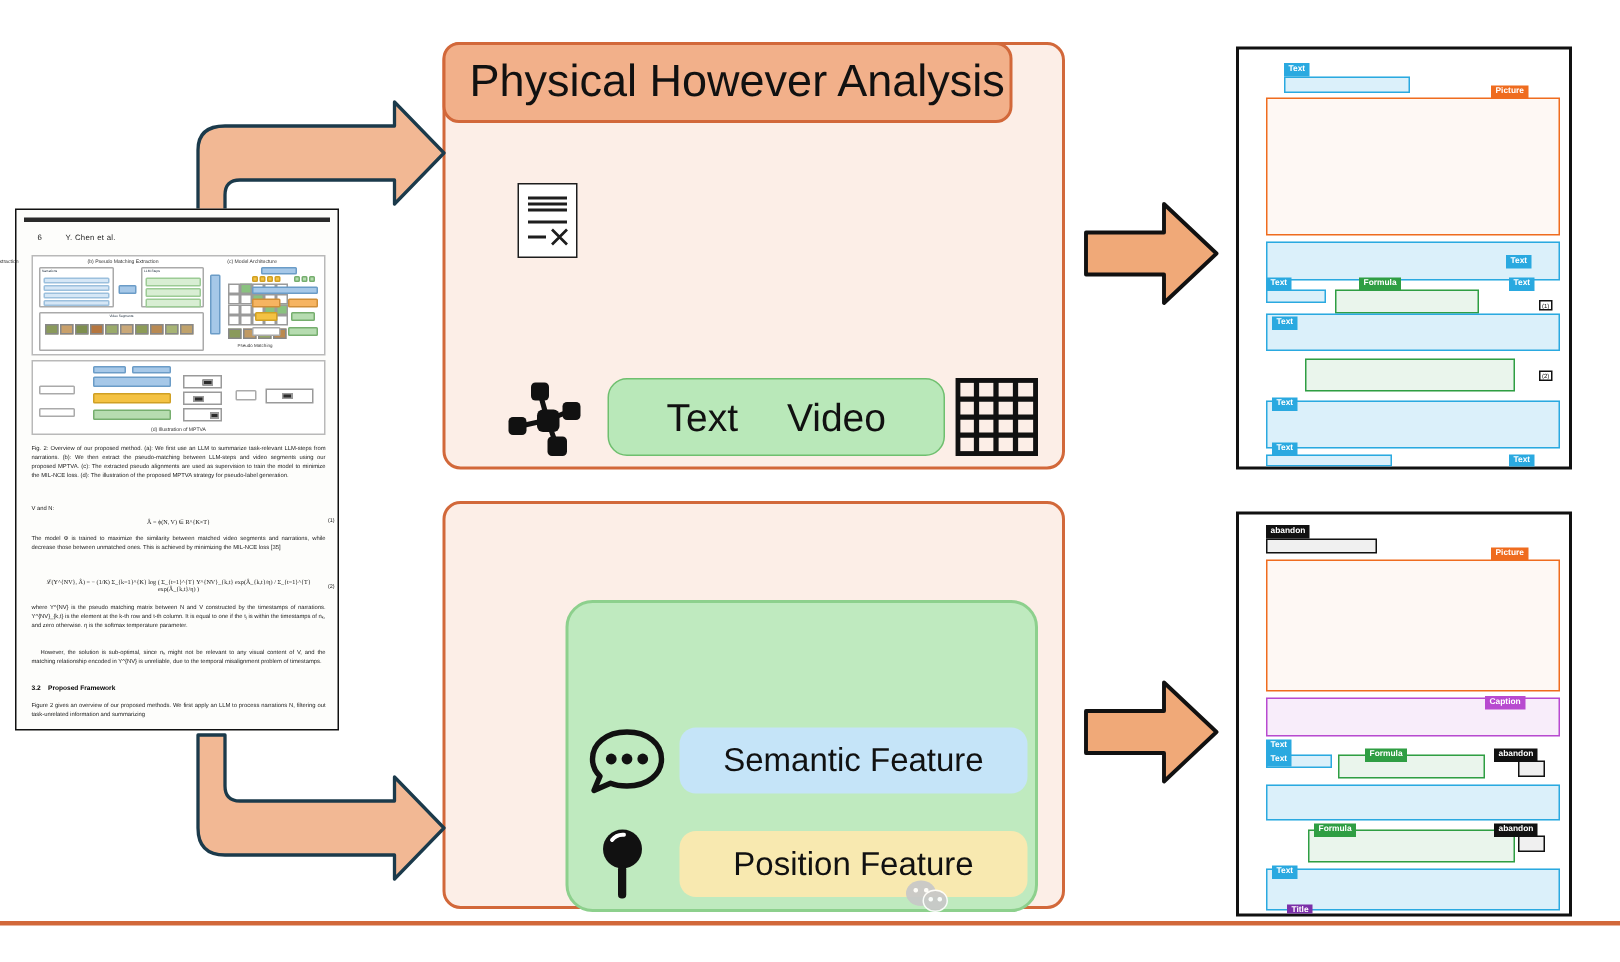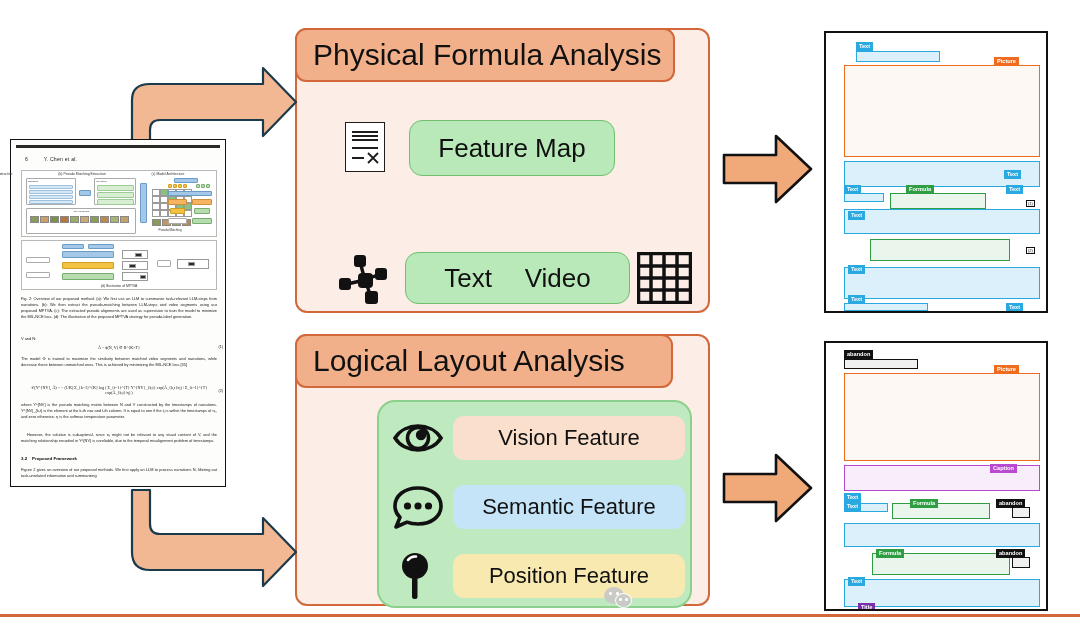--- a/index.html
+++ b/index.html
@@ -278,34 +278,31 @@
 
 <svg class="elbow" style="left:120px;top:50px;" width="180" height="105" viewBox="0 0 180 105">
   <path d="M12,103 L12,50 Q12,34 30,34 L143,34 L143,18 L176,52 L143,86 L143,70 L40,70 Q30,70 30,80 L30,103 Z" fill="#f2b894" stroke="#1b3a4b" stroke-width="2.2" stroke-linejoin="round"></path>
 </svg>
 
 <svg class="elbow" style="left:120px;top:488px;" width="180" height="108" viewBox="0 0 180 108">
   <path d="M12,2 L30,2 L30,36 Q30,46 40,46 L143,46 L143,30 L176,64 L143,98 L143,82 L30,82 Q12,82 12,64 Z" fill="#f2b894" stroke="#1b3a4b" stroke-width="2.2" stroke-linejoin="round"></path>
 </svg>
 
 <div class="panel" style="left:295px;top:28px;width:415px;height:285px;">
-  <div class="panel-title" style="width:380px;">Physical Formula Analysis</div>
+  <div class="panel-title" style="width:380px;">Physical However Analysis</div>
 
   <div class="icon-doc" style="left:48px;top:92px;">
     <i style="left:6px;top:8px;width:26px;height:1.6px;"></i>
     <i style="left:6px;top:12px;width:26px;height:1.6px;"></i>
     <i style="left:6px;top:16px;width:26px;height:1.6px;"></i>
     <i style="left:6px;top:24px;width:26px;height:1.6px;"></i>
     <i style="left:6px;top:34px;width:12px;height:1.8px;"></i>
     <svg style="position:absolute;left:20px;top:28px;" width="14" height="14" viewBox="0 0 14 14">
       <path d="M2,2 L12,12 M12,2 L2,12" stroke="#1d1d1d" stroke-width="1.8"></path>
     </svg>
-  </div>
-  <div class="pill" style="position:absolute;left:112px;top:90px;width:206px;height:56px;">
-    <span>Feature Map</span>
   </div>
 
   <svg class="icon-graph" style="left:38px;top:222px;" width="58" height="62" viewBox="0 0 58 62">
     <g stroke="#111" stroke-width="3.4" fill="none">
       <path d="M12,32 L30,28 M30,28 L25,10 M30,28 L45,22 M30,28 L36,45"></path>
     </g>
     <g fill="#111">
       <rect x="4" y="26" width="12" height="12" rx="3"></rect>
       <rect x="23" y="21" width="15" height="15" rx="4"></rect>
       <rect x="19" y="3" width="12" height="12" rx="3"></rect>
@@ -324,34 +321,23 @@
       <line x1="27" y1="1.5" x2="27" y2="50.5"></line>
       <line x1="40" y1="1.5" x2="40" y2="50.5"></line>
       <line x1="1.5" y1="14" x2="53.5" y2="14"></line>
       <line x1="1.5" y1="26" x2="53.5" y2="26"></line>
       <line x1="1.5" y1="38" x2="53.5" y2="38"></line>
     </g>
   </svg>
 </div>
 
 <div class="panel" style="left:295px;top:334px;width:415px;height:272px;">
-  <div class="panel-title" style="width:378px;">Logical Layout Analysis</div>
 
   <div class="green-box" style="left:80px;top:64px;width:315px;height:208px;">
 
-    <div class="feat-row" style="left:12px;top:14px;width:300px;">
-      <svg width="54" height="44" viewBox="0 0 54 44">
-        <path d="M4,22 C14,6 40,6 50,22 C40,38 14,38 4,22 Z" fill="none" stroke="#111" stroke-width="3.6"></path>
-        <circle cx="27" cy="22" r="10.5" fill="none" stroke="#111" stroke-width="3.6"></circle>
-        <circle cx="30" cy="19" r="5.2" fill="#111"></circle>
-      </svg>
-      <div class="feat-pill fp-vision" style="width:232px;margin-left:8px;">
-        <span>Vision Feature</span>
-      </div>
-    </div>
 
     <div class="feat-row" style="left:12px;top:148px;width:300px;">
       <svg width="54" height="52" viewBox="0 0 54 52">
         <circle cx="24" cy="16" r="13" fill="#111"></circle>
         <path d="M17,10 A9,9 0 0 1 25,6.5" fill="none" stroke="#fff" stroke-width="2.6" stroke-linecap="round"></path>
         <rect x="21" y="27" width="5.5" height="22" rx="2.5" fill="#111"></rect>
       </svg>
       <div class="feat-pill fp-position" style="width:232px;margin-left:8px;">
         <span>Position Feature</span>
       </div>

